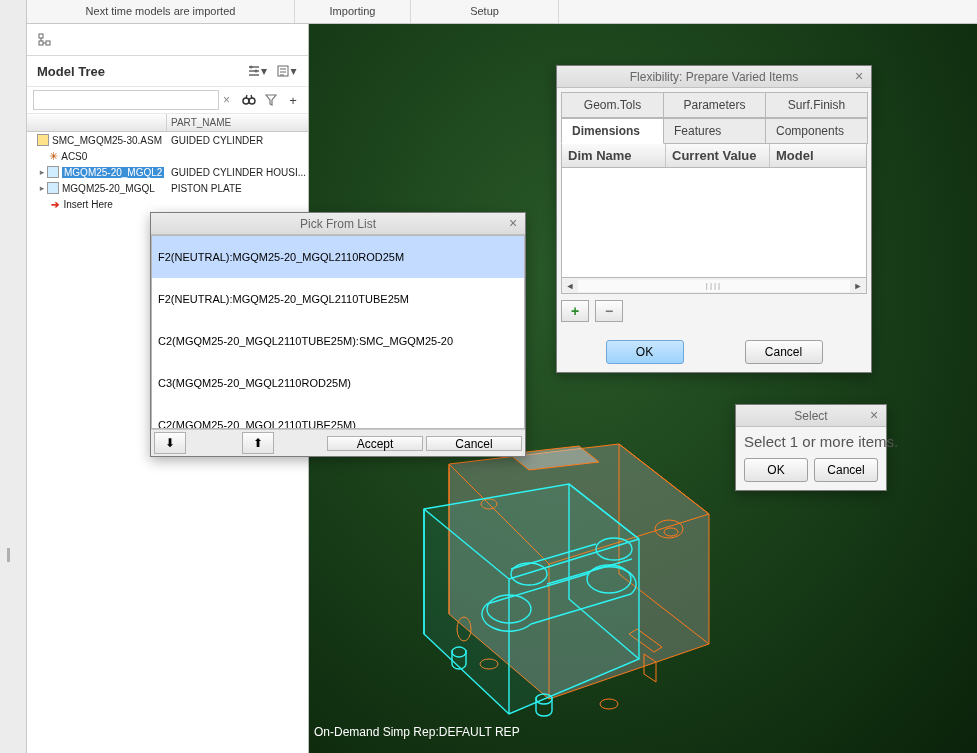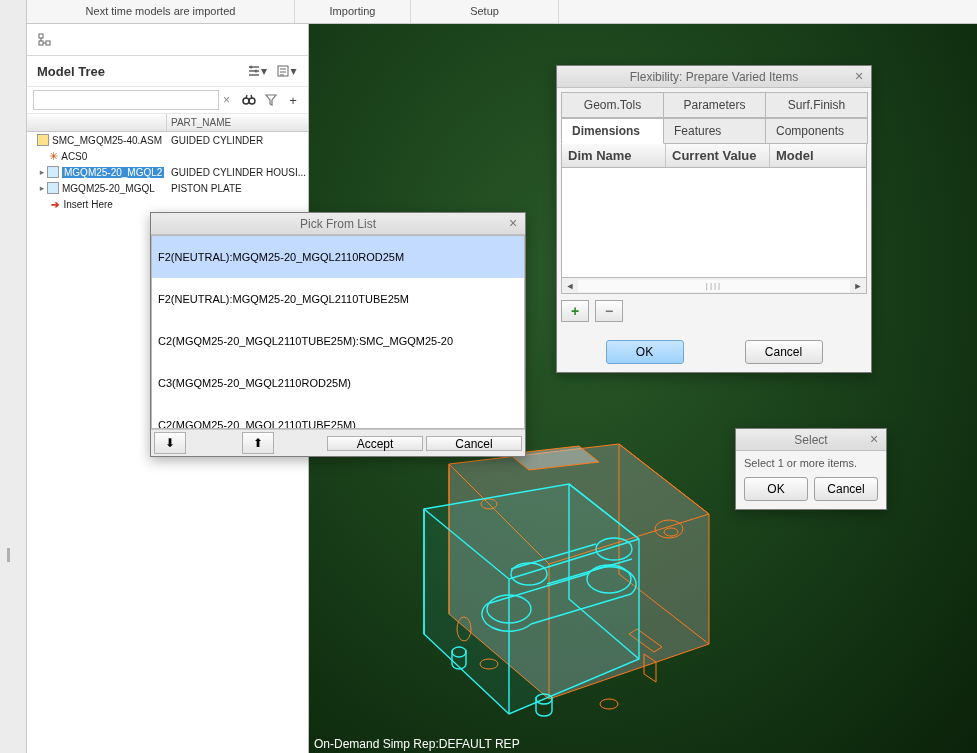--- a/index.html
+++ b/index.html
@@ -38,21 +38,21 @@
 .tree-row .c2 { flex: 1; padding-left: 4px; white-space: nowrap; overflow: hidden; text-overflow: ellipsis; }
 .exp { width: 10px; text-align: center; color: #777; font-size: 9px; }
 .ticon { width: 12px; height: 12px; border: 1px solid #999; margin-right: 3px; display: inline-block; }
 .ticon.asm { background: #ffe28a; }
 .ticon.prt { background: #d0ecff; }
 .csys-icon { color: #c05000; font-size: 11px; margin-right: 3px; }
 .sel-node { background: #3b8fd6; color: #fff; padding: 0 2px; }
 .insert-arrow { color: #d32; margin-right: 4px; font-weight: bold; }
 
 .viewport { position: absolute; left: 309px; top: 24px; right: 0; bottom: 0; background: radial-gradient(ellipse at 40% 35%, #2a5a2a 0%, #193f19 50%, #0a220a 100%); }
-.status-text { position: absolute; left: 5px; bottom: 2px; font: 12px/14px Arial; color: #fff; }
+.status-text { position: absolute; left: 5px; bottom: 14px; font: 12px/14px Arial; color: #fff; }
 
 .dialog { position: absolute; background: #f4f4f4; border: 1px solid #7c7c7c; box-shadow: 0 4px 12px rgba(0,0,0,.3); }
 .dlg-title { height: 22px; background: linear-gradient(#ececec,#dcdcdc); display: flex; align-items: center; justify-content: center; font-size: 12px; color: #666; position: relative; border-bottom: 1px solid #c0c0c0; }
 .dlg-close { position: absolute; right: 4px; top: 2px; width: 16px; height: 16px; cursor: pointer; color: #777; font-size: 14px; display: flex; align-items: center; justify-content: center; }
 
 
 .picklist { left: 150px; top: 212px; width: 376px; }
 .picklist .list-area { background: #fff; border: 1px solid #b8b8b8; margin: 0; height: 194px; overflow: auto; }
 .picklist .list-item { font-size: 11px; padding: 15px 6px; cursor: pointer; white-space: nowrap; }
 .picklist .list-item.sel { background: #c3dbff; }
@@ -80,22 +80,22 @@
 .scroll-track { flex: 1; height: 12px; background: #fafafa; display: flex; align-items: center; justify-content: center; font-size: 8px; letter-spacing: 2px; color: #999; }
 .pm-row { display: flex; gap: 6px; margin-top: 6px; }
 .pm-btn { width: 28px; height: 22px; border: 1px solid #a8a8a8; background: linear-gradient(#fdfdfd,#e6e6e6); cursor: pointer; display: flex; align-items: center; justify-content: center; font-size: 14px; font-weight: bold; }
 .pm-btn.plus { color: #2a8a2a; }
 .pm-btn.minus { color: #777; }
 .ok-row { display: flex; justify-content: space-around; padding: 14px 18px 8px; }
 .flex-btn { width: 78px; height: 24px; border: 1px solid #a0a0a0; background: linear-gradient(#fdfdfd,#e4e4e4); cursor: pointer; font-size: 12px; border-radius: 3px; }
 .flex-btn.primary { background: linear-gradient(#c7e6ff,#9dd2fb); border-color: #6fa8d8; }
 
 
-.seldlg { left: 735px; top: 428px; width: 152px; }
-.seldlg .sel-msg { font-size: 11px; color: #555; padding: 6px 8px; white-space: nowrap; }
+.seldlg { left: 735px; top: 404px; width: 152px; }
+.seldlg .sel-msg { font-size: 15px; color: #555; padding: 6px 8px; white-space: nowrap; }
 .seldlg .sel-btns { display: flex; gap: 6px; padding: 2px 8px 8px; }
 .sel-btn { flex: 1; height: 24px; border: 1px solid #a0a0a0; background: linear-gradient(#fdfdfd,#e4e4e4); cursor: pointer; font-size: 12px; border-radius: 3px; }
 
 svg.model { position: absolute; left: 60px; top: 400px; }
 </style>
 </head>
 <body>
 
 <div class="left-gutter">
     <div class="gutter-notch"></div>
@@ -151,21 +151,21 @@
   </div>
   <div class="tree-header">
     <div class="th-col1"></div>
     <div class="th-col2">PART_NAME</div>
   </div>
   <div class="tree-body">
     <div class="tree-row">
       <div class="c1">
           <span class="exp"></span>
           <span class="ticon asm"></span>
-          <span>SMC_MGQM25-40.ASM</span>
+          <span>SMC_MGQM25-30.ASM</span>
         </div>
       <div class="c2">GUIDED CYLINDER</div>
     </div>
     <div class="tree-row">
       <div class="c1" style="padding-left:22px;">
           <span class="csys-icon">✳</span>
           <span>ACS0</span>
         </div>
       <div class="c2"></div>
     </div>

